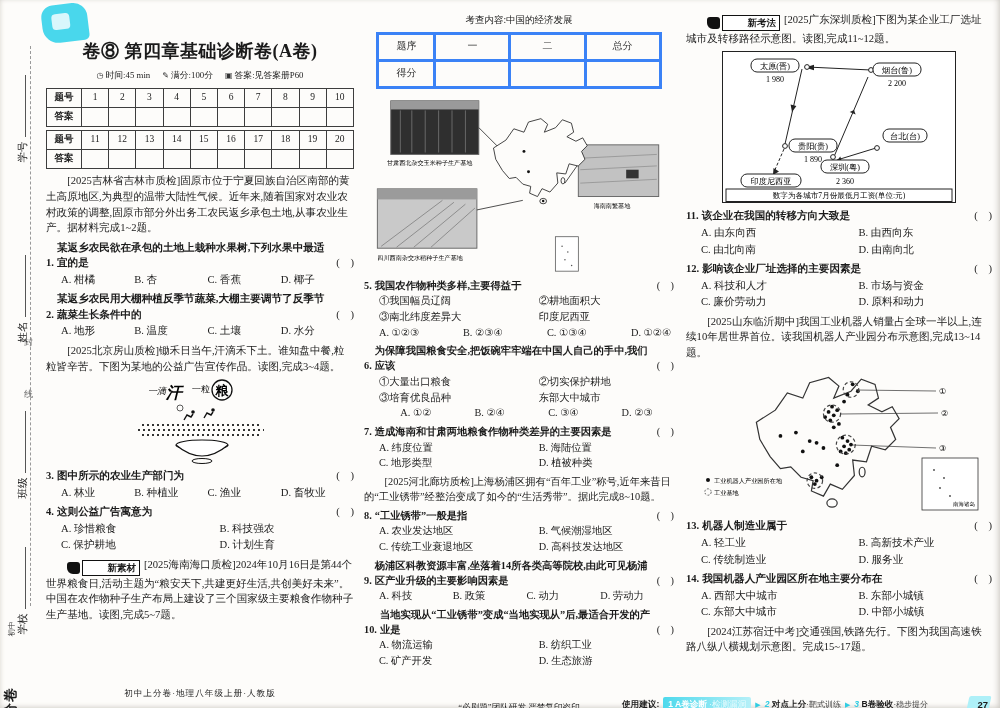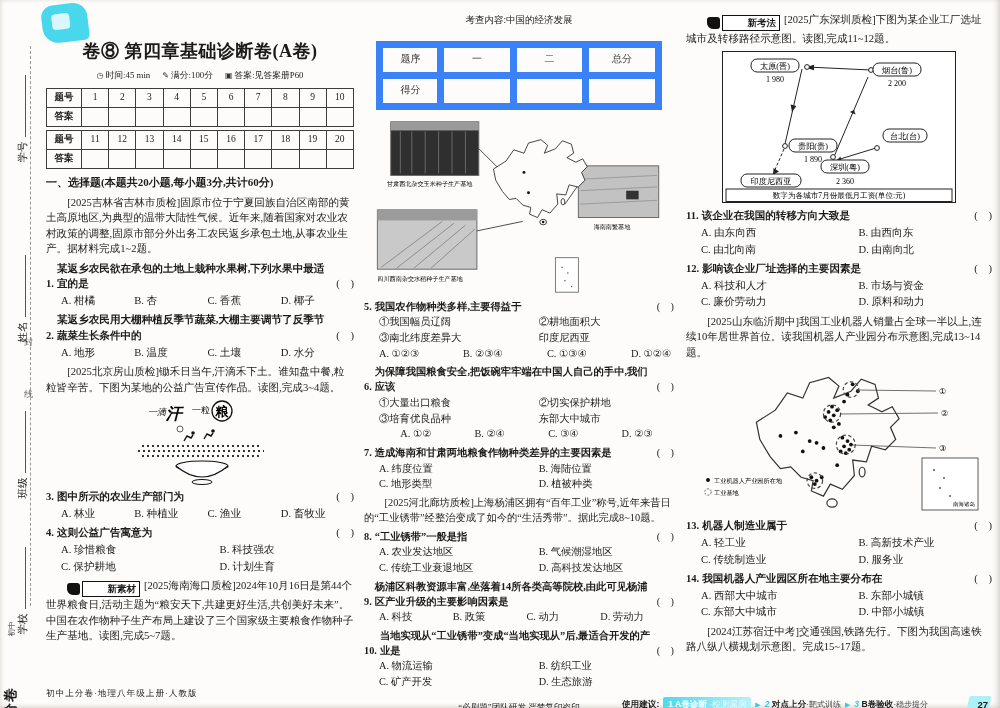--- a/index.html
+++ b/index.html
@@ -49,26 +49,26 @@
 
   .badge{display:inline-flex;align-items:center;gap:2px;margin-right:4px;vertical-align:-2px;}
   .bicon{width:13px;height:12px;background:#111;color:#fff;border-radius:3px 3px 3px 6px;font-size:8px;
          display:inline-flex;align-items:center;justify-content:center;}
   .blab{border:1.4px solid #111;font-weight:700;font-size:9.5px;padding:0 3px;background:#fff;
         font-family:"Liberation Sans",sans-serif;}
 
   .fig{display:flex;justify-content:center;margin:3px 0;}
   .figsvg text{font-family:"Liberation Serif","DejaVu Serif",serif;}
 
-  .examscope{text-align:center;font-size:9.5px;margin-bottom:13px;}
+  .examscope{text-align:center;font-size:9.5px;margin-bottom:4px;}
   .scoretab{border-collapse:collapse;width:92%;margin:2px auto 8px;table-layout:fixed;}
-  .scoretab td{border:7px solid #3b82f6;height:22px;text-align:center;font-size:10px;color:#333;}
+  .scoretab td{border:3px solid #3b82f6;height:22px;text-align:center;font-size:10px;color:#333;}
   .scoretab td:first-child{width:52px;}
 
-  .foot1{position:absolute;bottom:16px;left:0;right:0;text-align:left;font-size:8.6px;letter-spacing:1px;}
+  .foot1{position:absolute;bottom:16px;left:0;right:0;text-align:center;font-size:8.6px;letter-spacing:1px;}
   .foot2{position:absolute;bottom:9px;left:0;right:0;text-align:center;font-size:8.6px;}
   .foot3{position:absolute;bottom:8px;left:-64px;width:372px;display:flex;align-items:center;gap:4px;
          font-family:"Liberation Sans",sans-serif;font-size:8.6px;}
   .f3pre{font-weight:700;}
   .step1{background:linear-gradient(90deg,#4ed9ec,#b5f0f8);color:#fff;padding:1px 5px;border-radius:2px;
          display:inline-flex;gap:2px;font-weight:700;}
   .sdet1{color:#eafcfe;font-weight:400;}
   .sn{color:#31cde3;font-weight:900;font-style:italic;}
   .sname{font-weight:700;}
   .sdet{color:#444;font-size:8px;}
@@ -169,21 +169,20 @@
               <td></td>
               <td></td>
               <td></td>
               <td></td>
               <td></td>
               <td></td>
             </tr>
           </tbody>
         </table>
       </div>
-    <div class="sechead">一、选择题(本题共20小题,每小题3分,共计60分)</div>
     <p class="intro">[2025吉林省吉林市质检]固原市位于宁夏回族自治区南部的黄土高原地区,为典型的温带大陆性气候。近年来,随着国家对农业农村政策的调整,固原市部分外出务工农民返乡承包土地,从事农业生产。据材料完成1~2题。</p>
     <div class="q">
         <div class="qline">
           <span class="qnum">1.</span>
           <span class="qstem">某返乡农民欲在承包的土地上栽种水果树,下列水果中最适宜的是</span>
           <span class="qpar">(&nbsp;&nbsp;&nbsp;&nbsp;)</span>
         </div>
         <div class="ogrid" style="grid-template-columns: repeat(4, 1fr);">
           <span>A. 柑橘</span>
           <span>B. 杏</span>

